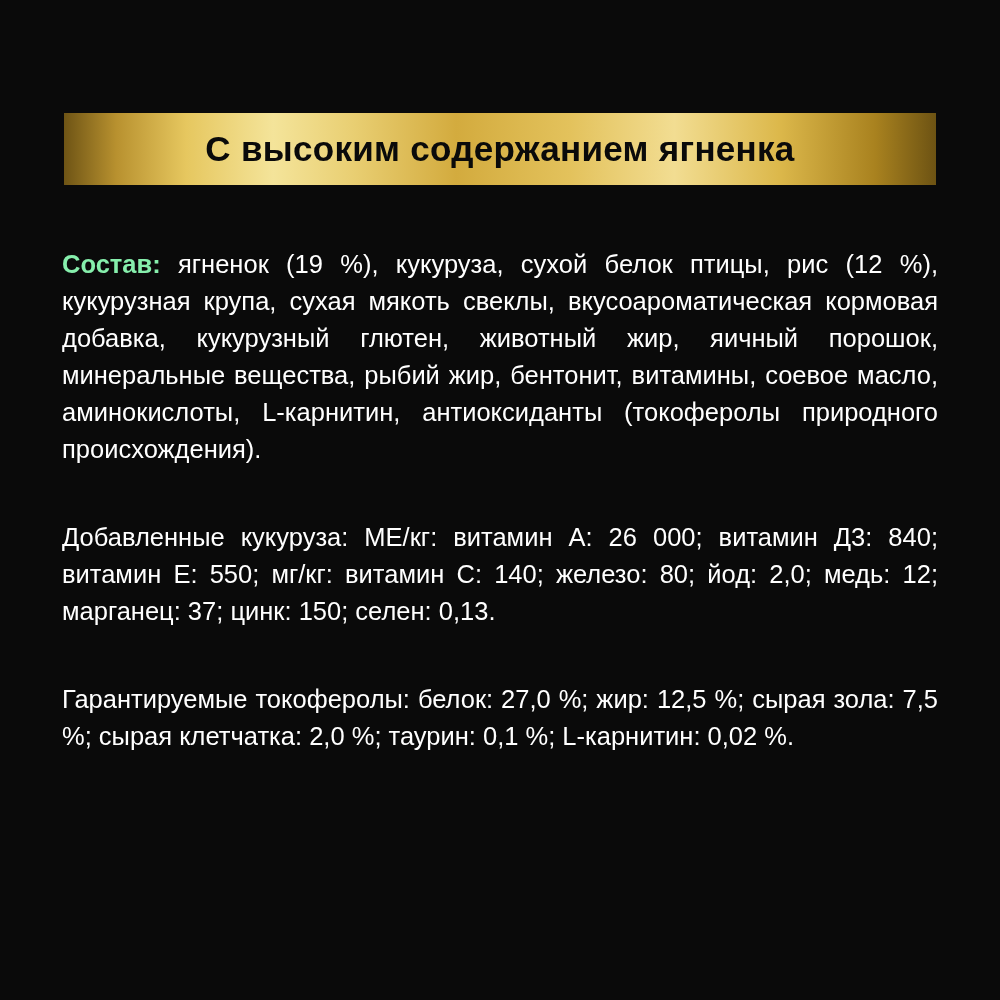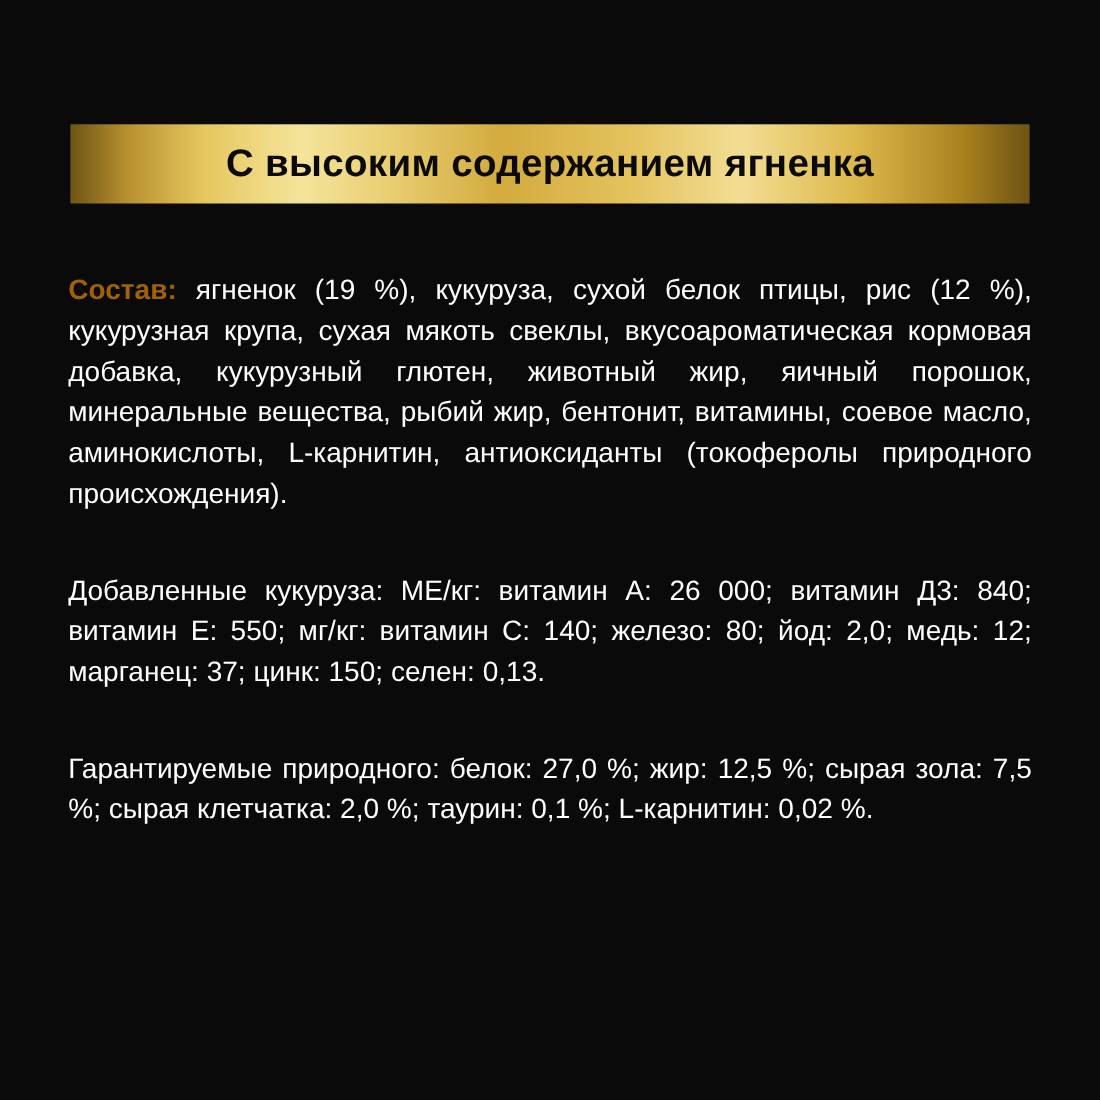--- a/index.html
+++ b/index.html
@@ -66,21 +66,21 @@
   .para {
     font-size: 25.5px;
     line-height: 37px;
     text-align: justify;
     color: #ffffff;
     margin: 0;
   }
   .para.composition { text-align: justify; }
   .para .lead {
     font-weight: bold;
-    color: #a16207;
+    color: #86efac;
     margin-top: 39px;
   }
   .block-gap-1 { height: 51px; }
   .block-gap-2 { height: 51px; }
 
   .para-additives, .para-guaranteed {
     font-size: 25.5px;
     line-height: 37px;
     text-align: justify;
     color: #ffffff;
@@ -99,16 +99,16 @@
   <div class="content">
 
     <p class="para composition"><span class="lead">Состав:</span><span> ягненок (19 %), кукуруза, сухой белок птицы, рис (12 %), кукурузная крупа, сухая мякоть свеклы, вкусоароматическая кормовая добавка, кукурузный глютен, животный жир, яичный порошок, минеральные вещества, рыбий жир, бентонит, витамины, соевое масло, аминокислоты, L-карнитин, антиоксиданты (токоферолы природного происхождения).</span></p>
 
     <div class="block-gap-1"></div>
 
     <p class="para-additives"><span class="lead">Добавленные кукуруза:</span><span> МЕ/кг: витамин А: 26 000; витамин Д3: 840; витамин Е: 550; мг/кг: витамин С: 140; железо: 80; йод: 2,0; медь: 12; марганец: 37; цинк: 150; селен: 0,13.</span></p>
 
     <div class="block-gap-2"></div>
 
-    <p class="para-guaranteed"><span class="lead">Гарантируемые природного:</span><span> белок: 27,0 %; жир: 12,5 %; сырая зола: 7,5 %; сырая клетчатка: 2,0 %; таурин: 0,1 %; L-карнитин: 0,02 %.</span></p>
+    <p class="para-guaranteed"><span class="lead">Гарантируемые токоферолы:</span><span> белок: 27,0 %; жир: 12,5 %; сырая зола: 7,5 %; сырая клетчатка: 2,0 %; таурин: 0,1 %; L-карнитин: 0,02 %.</span></p>
 
   </div>
 </div>
 
 </body></html>

